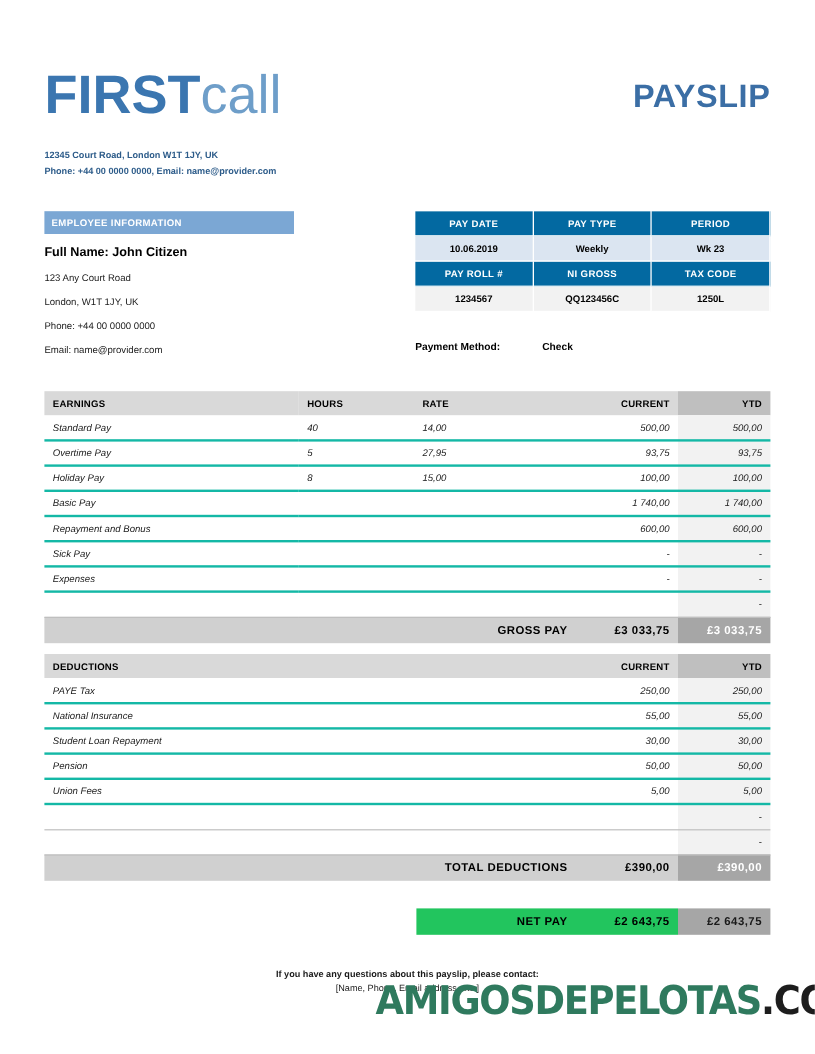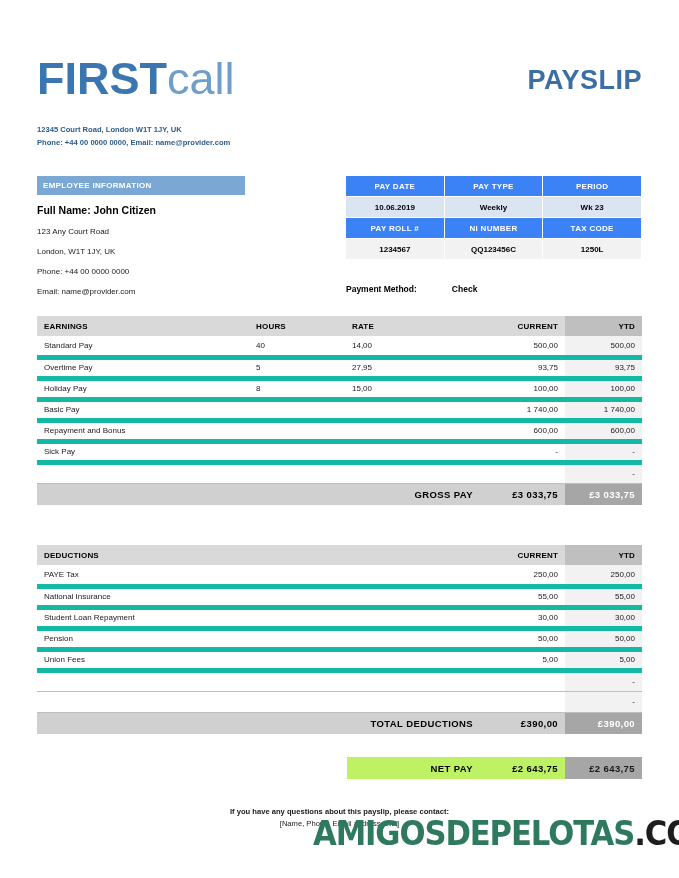--- a/index.html
+++ b/index.html
@@ -105,21 +105,21 @@
     table-layout: fixed;
   }
   .payinfo td {
     height: 18px;
     text-align: center;
     vertical-align: middle;
     font-size: 8px;
     border: 1px solid #ffffff;
   }
   .payinfo .ph {
-    background: #3b82f6;
+    background: #0369a1;
     color: #ffffff;
     font-weight: bold;
     letter-spacing: 0.3px;
   }
   .payinfo .pv1 {
     background: #dbe5f1;
     color: #000;
     font-weight: bold;
   }
   .payinfo .pv2 {
@@ -149,21 +149,22 @@
   }
   .ftable td {
     font-size: 8px;
     color: #1a1a1a;
     height: 21px;
     vertical-align: middle;
     padding: 0 7px;
     box-sizing: border-box;
   }
   .ftable tr.row td {
-    border-bottom: 5px solid #14b8a6;
+    border-bottom: 2px solid #14b8a6;
+    font-style: italic;
   }
   .ftable tr.hdr td {
     background: #d9d9d9;
     font-weight: bold;
     font-size: 8px;
     letter-spacing: 0.2px;
     color: #000;
     height: 20px;
     border-bottom: none;
   }
@@ -199,21 +200,21 @@
 
   
   .netpay {
     position: absolute;
     left: 347px; top: 757px;
     width: 295px;
     border-collapse: collapse;
     table-layout: fixed;
   }
   .netpay td {
-    background: #bef264;
+    background: #22c55e;
     font-weight: bold;
     font-size: 9.5px;
     letter-spacing: 0.4px;
     height: 22px;
     vertical-align: middle;
     padding: 0 7px;
     color: #000;
     box-sizing: border-box;
   }
   .netpay td.label { text-align: right; }
@@ -282,36 +283,36 @@
       <td class="ph">PAY TYPE</td>
       <td class="ph">PERIOD</td>
     </tr>
     <tr>
       <td class="pv1">10.06.2019</td>
       <td class="pv1">Weekly</td>
       <td class="pv1">Wk 23</td>
     </tr>
     <tr>
       <td class="ph">PAY ROLL #</td>
-      <td class="ph">NI NUMBER</td>
+      <td class="ph">NI GROSS</td>
       <td class="ph">TAX CODE</td>
     </tr>
     <tr>
       <td class="pv2">1234567</td>
       <td class="pv2">QQ123456C</td>
       <td class="pv2">1250L</td>
     </tr>
   </tbody>
     </table>
 
   <div class="paymethod">
     <span>Payment Method:</span><span class="pm-val">Check</span>
   </div>
 
-  <table class="ftable" id="earnings-table" style="top:316px;">
+  <table class="ftable" id="earnings-table" style="top:326px;">
     <colgroup>
       <col style="width:212px">
       <col style="width:96px">
       <col style="width:135px">
       <col style="width:85px">
       <col style="width:77px">
     </colgroup>
     <tbody id="earnings-body">
         <tr class="hdr">
           <td>EARNINGS</td>
@@ -355,20 +356,27 @@
           <td class="num">600,00</td>
           <td class="num ytd">600,00</td>
         </tr>
         <tr class="row">
           <td>Sick Pay</td>
           <td></td>
           <td></td>
           <td class="num">-</td>
           <td class="num ytd">-</td>
         </tr>
+        <tr class="row">
+          <td>Expenses</td>
+          <td></td>
+          <td></td>
+          <td class="num">-</td>
+          <td class="num ytd">-</td>
+        </tr>
         <tr class="blank">
           <td></td>
           <td></td>
           <td></td>
           <td class="num"></td>
           <td class="num ytd">-</td>
         </tr>
         <tr class="total">
           <td colspan="2"></td>
           <td class="label" style="white-space:nowrap;">GROSS PAY</td>

